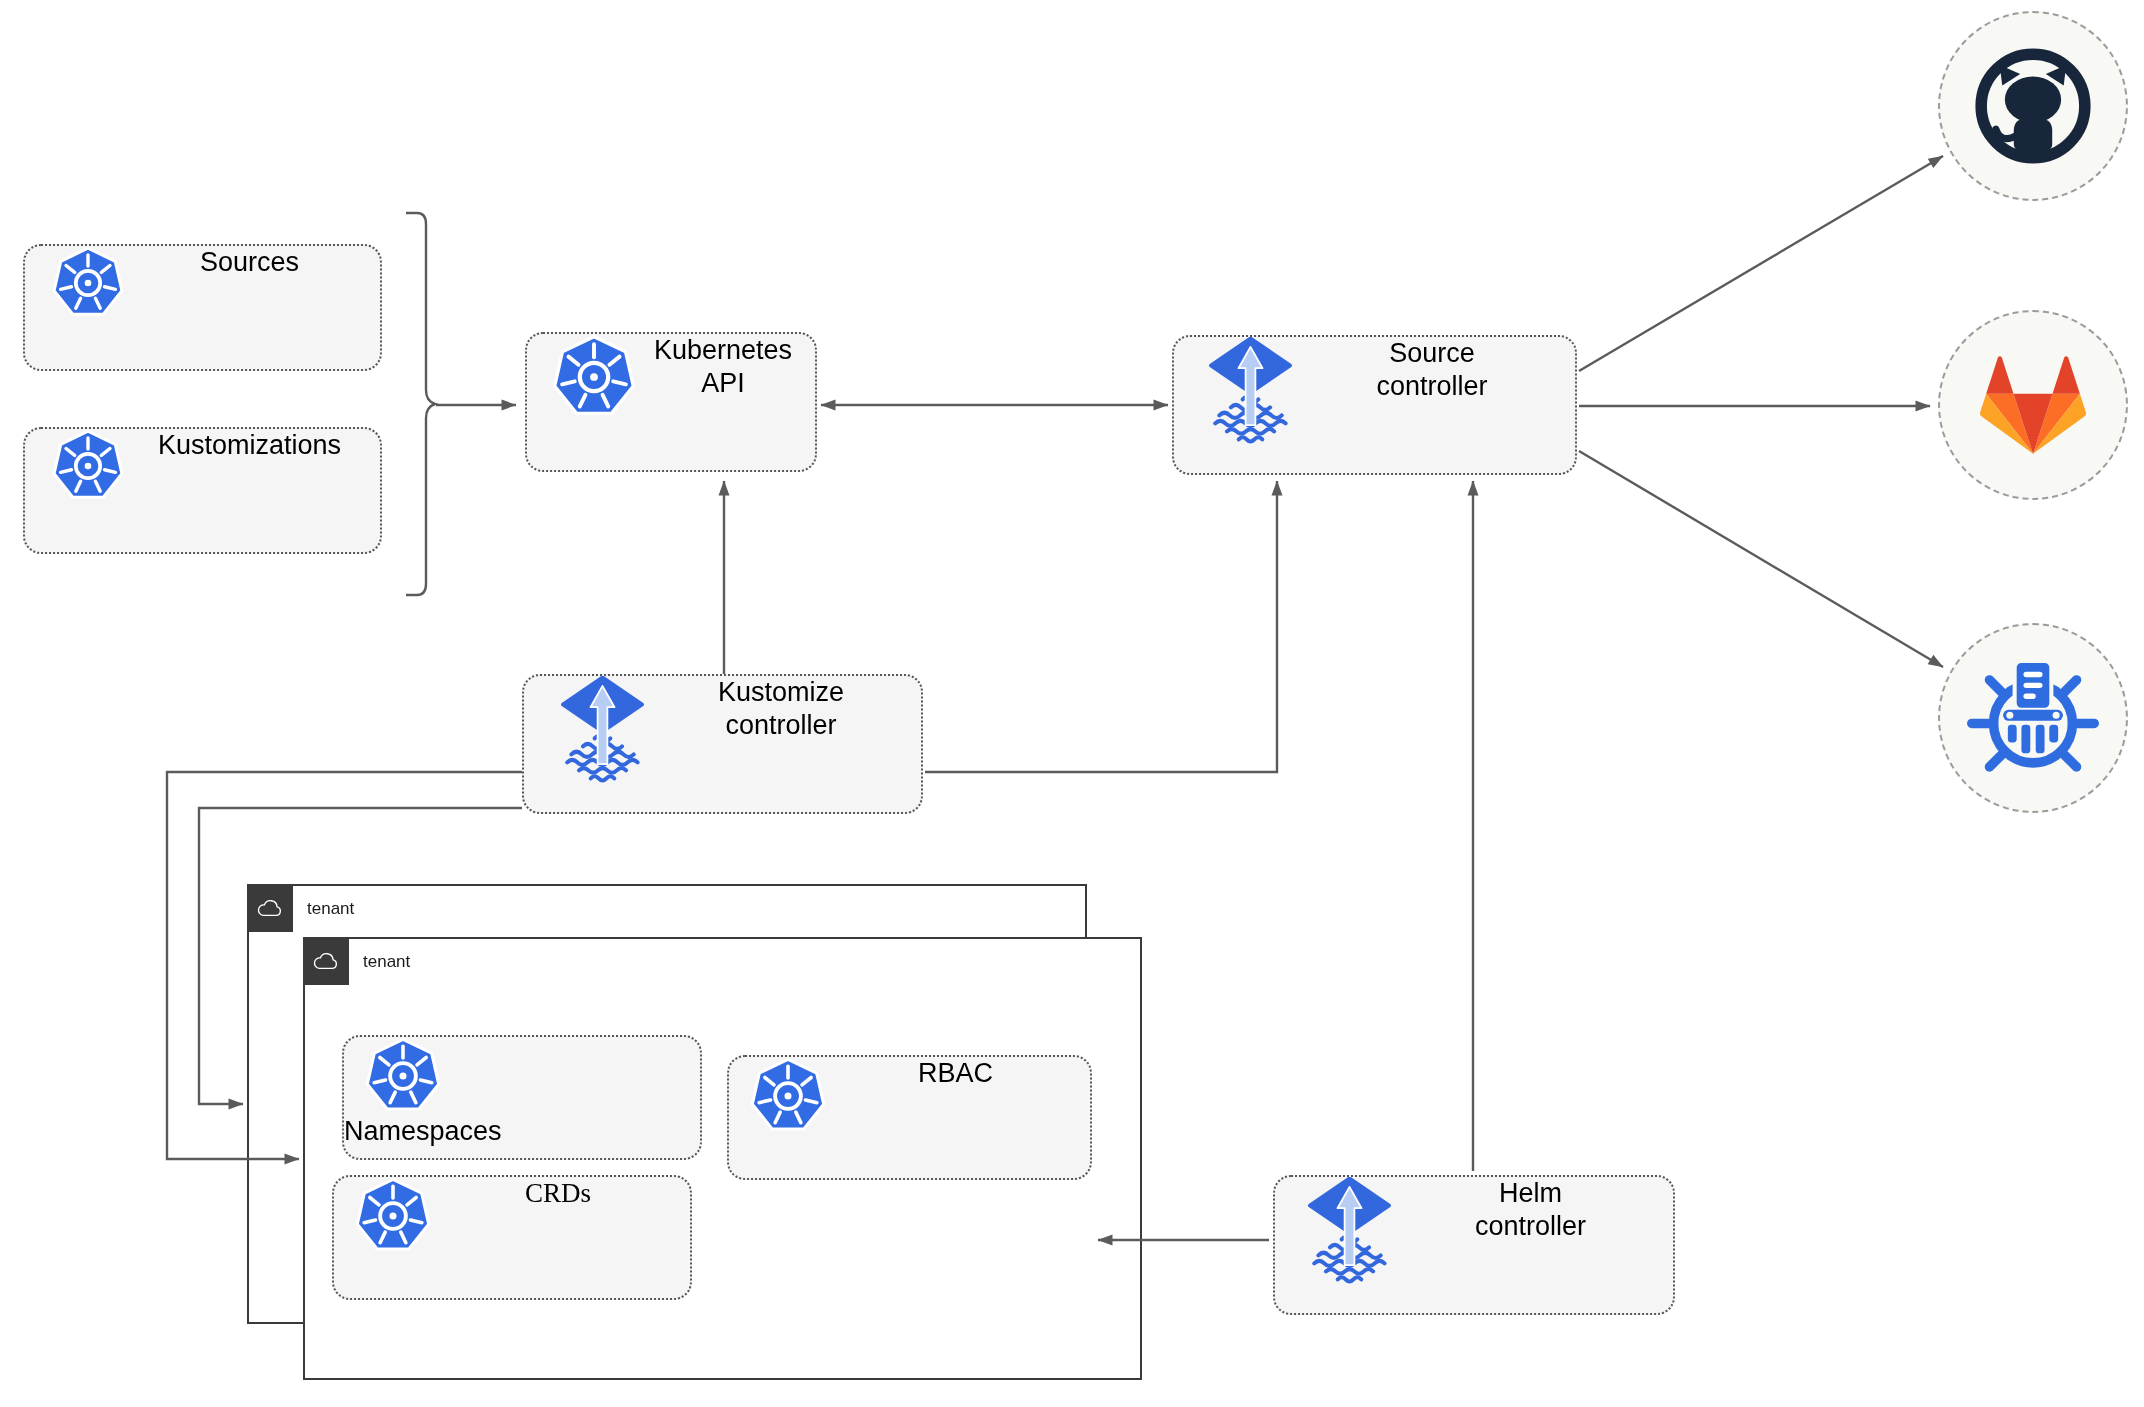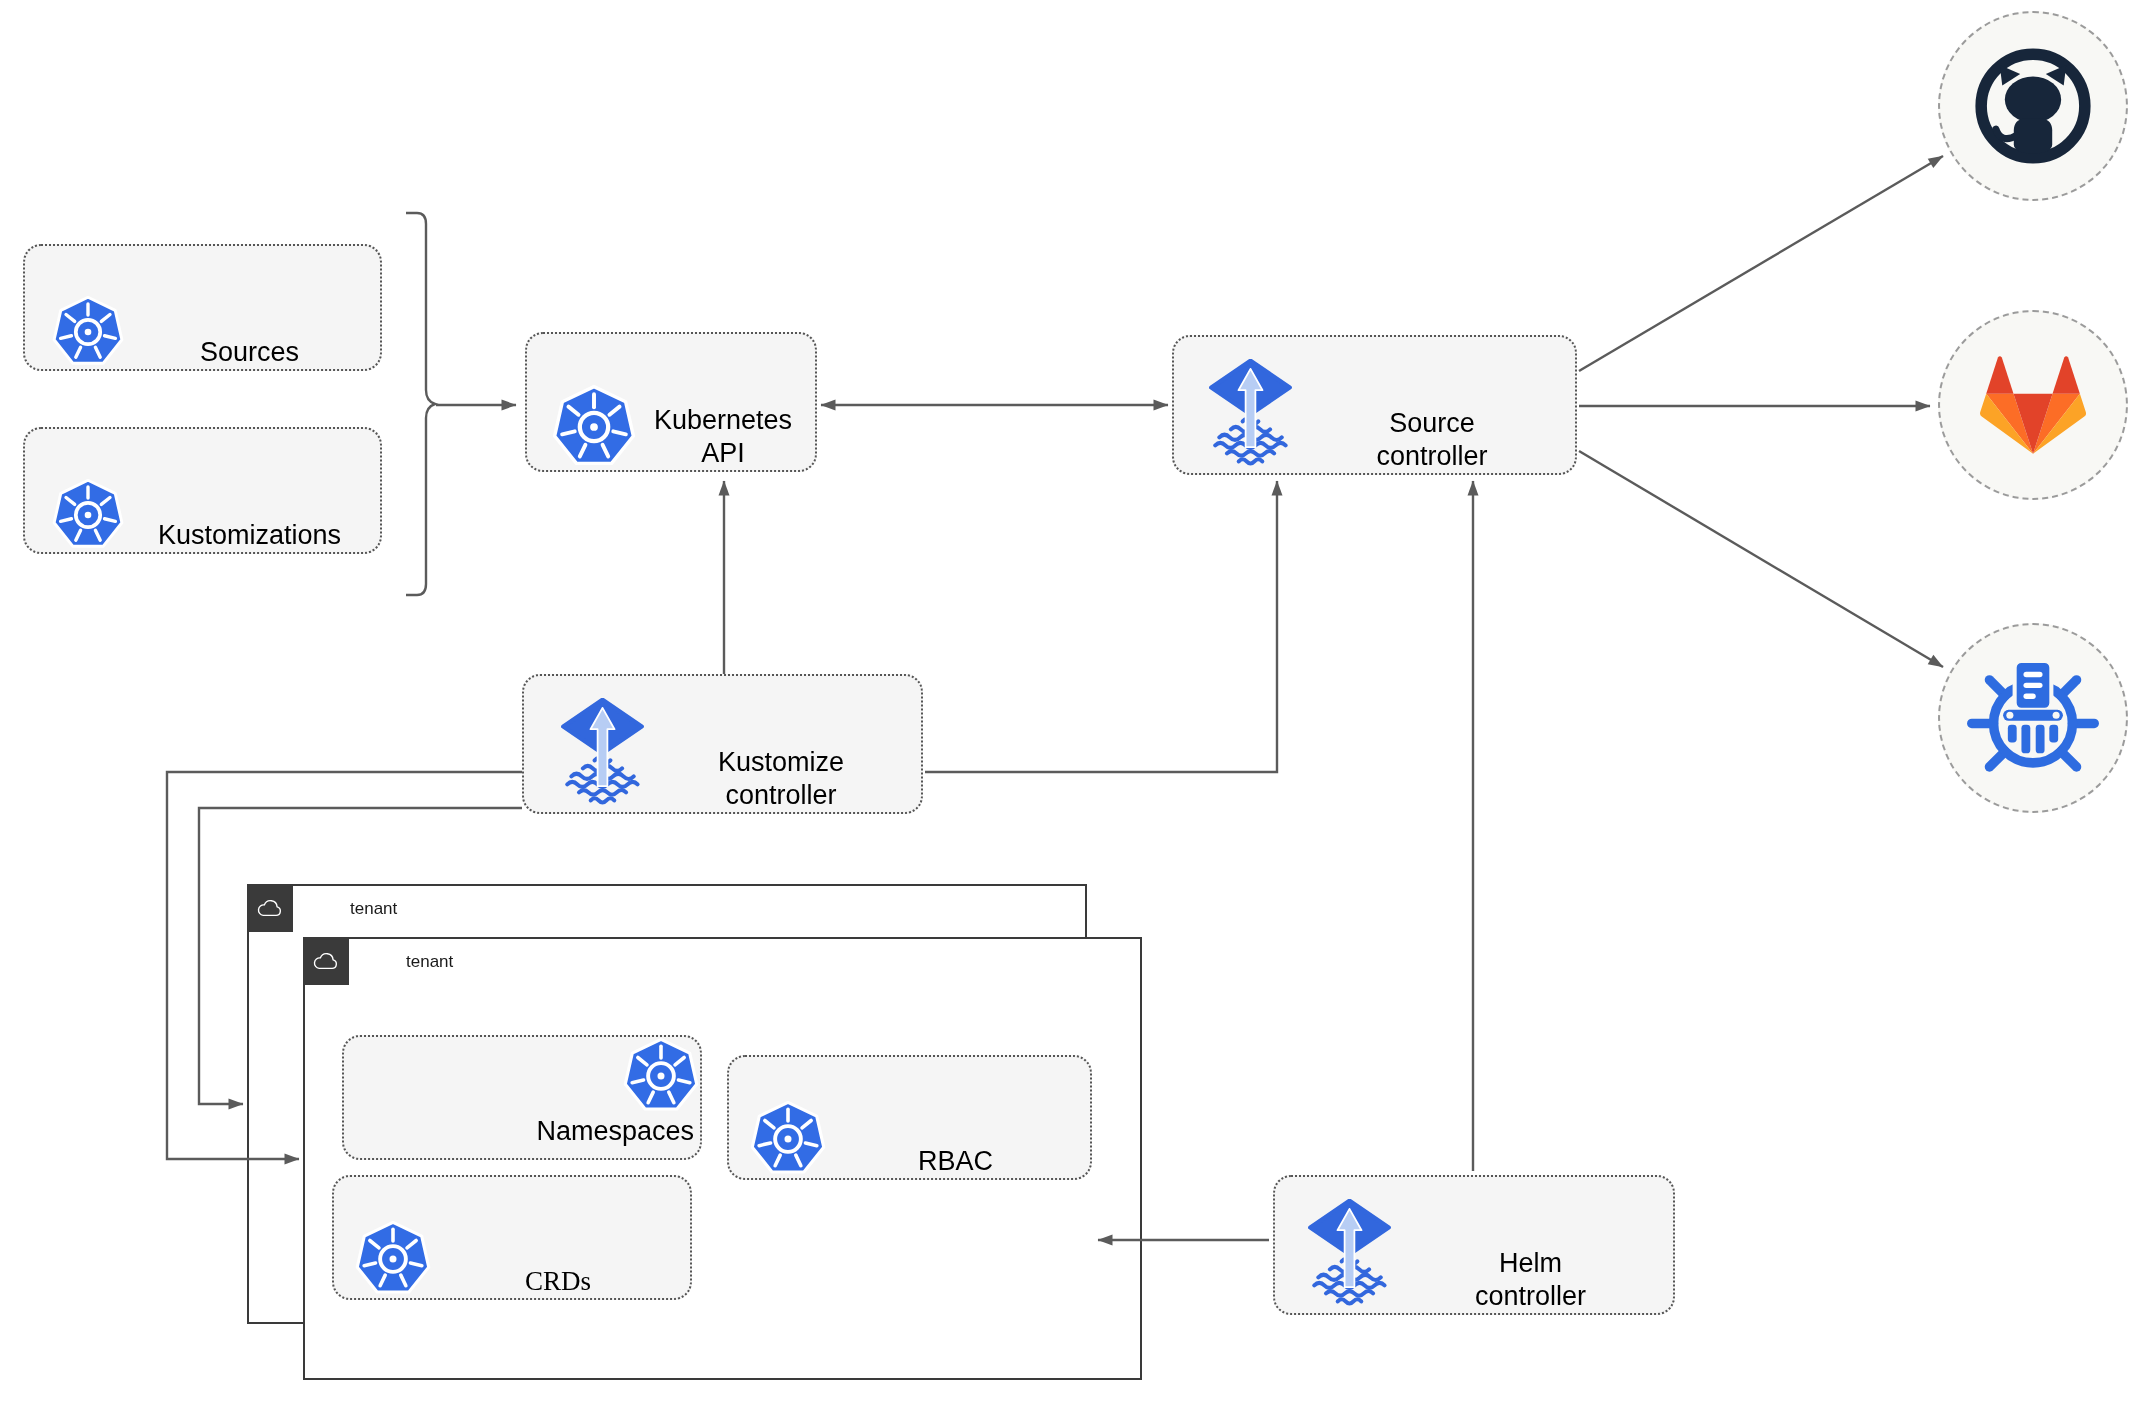--- a/index.html
+++ b/index.html
@@ -2,36 +2,36 @@
 <html style="--kubernetes_blue: #326ce5; --flux_blue: #3267dd; --flux_light: #b7cdf4; --helm_teal: #2e7da4; --github_dark: #17263a; --gitlab_red: #e24329; --gitlab_orange: #fc6d26; --gitlab_amber: #fca326; --chartmuseum_blue: #2e6ce0; --arrow_gray: #5b5b5b; --node_fill: #f5f5f5; --tenant_border: #3a3a3a;"><head>
 <meta charset="utf-8">
 <style>
   html,body{margin:0;padding:0;background:#ffffff;}
   .canvas{position:relative;width:2144px;height:1407px;background:#fff;
           font-family:"Liberation Sans", sans-serif;overflow:hidden;}
 
   
   .node{position:absolute;background:var(--node_fill,#f5f5f5);
         border:2px dotted #555;border-radius:18px;
-        display:flex;align-items:flex-end;z-index:6;box-sizing:border-box;}
+        display:flex;align-items:flex-start;z-index:6;box-sizing:border-box;}
   .nicon{flex:0 0 auto;display:flex;align-items:center;}
   .nlabel{flex:1 1 auto;text-align:center;font-size:27px;line-height:1.22;
           color:#000;padding-right:6px;}
 
   
   .provider{position:absolute;width:190px;height:190px;border-radius:50%;
             background:#f8f8f5;border:2px dashed #9b9b9b;
             display:flex;align-items:center;justify-content:center;z-index:6;box-sizing:border-box;}
 
   
   .tenant{position:absolute;background:#ffffff;border:2px solid var(--tenant_border,#3a3a3a);
           box-sizing:border-box;}
   .tenant-tab{position:absolute;left:-2px;top:-2px;width:46px;height:48px;
               background:var(--tenant_border,#3a3a3a);display:flex;align-items:center;justify-content:center;}
-  .tenant-label{position:absolute;left:58px;top:13px;font-size:17px;color:#1a1a1a;margin-left:43px;}
+  .tenant-label{position:absolute;left:58px;top:13px;font-size:17px;color:#1a1a1a;}
 
   .edges{position:absolute;left:0;top:0;z-index:4;pointer-events:none;}
   .defs-hidden{position:absolute;width:0;height:0;overflow:hidden;}
 </style>
 </head>
 <body>
 
 <div class="canvas">
 
   <svg class="defs-hidden" aria-hidden="true">

